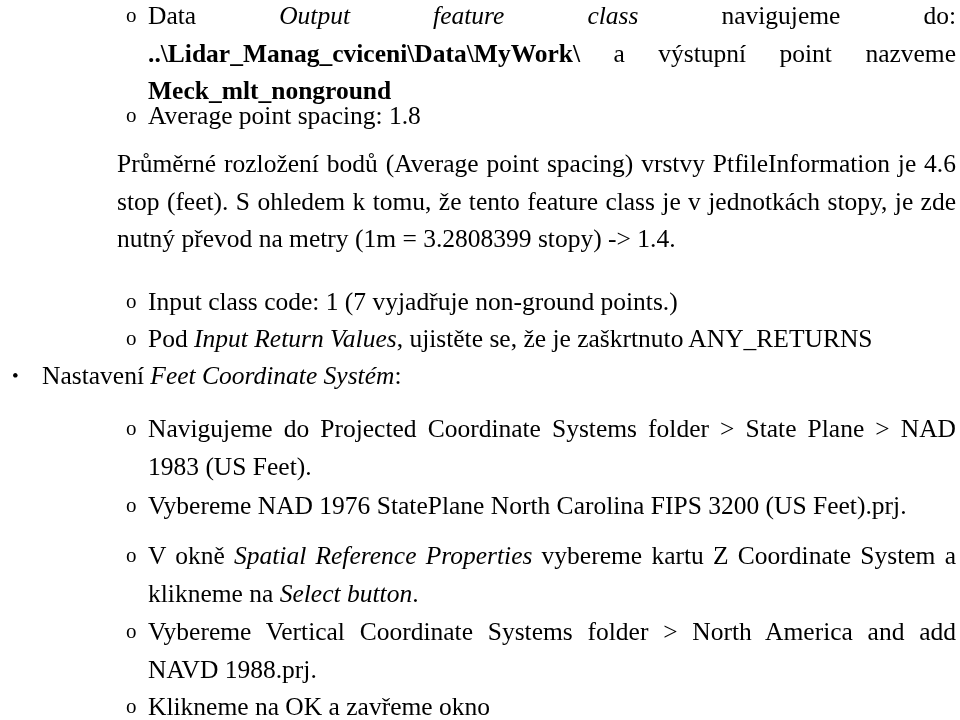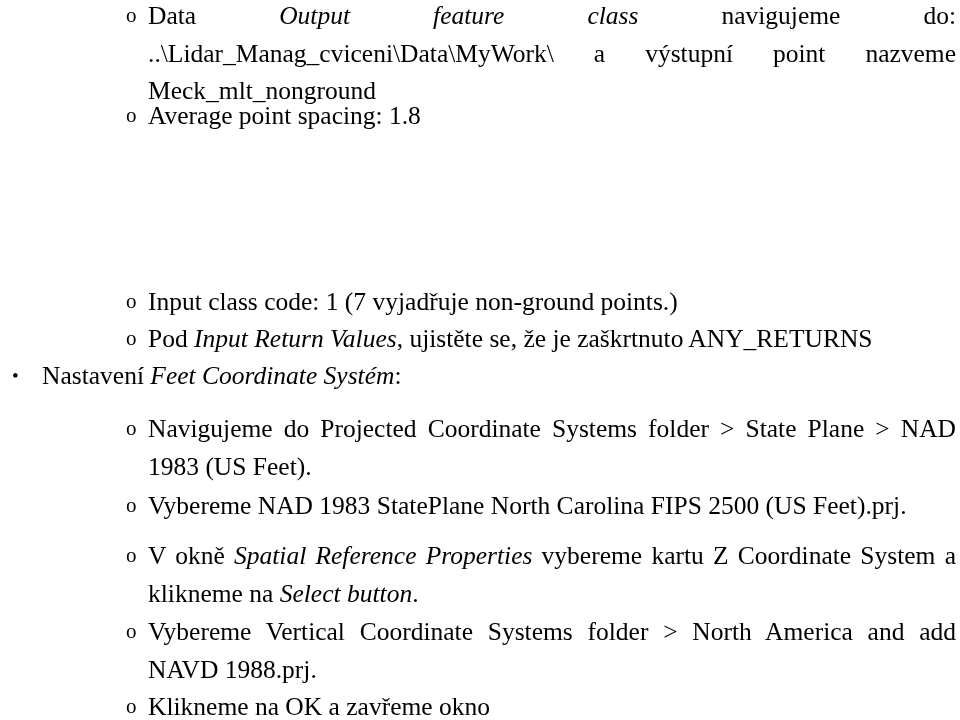--- a/index.html
+++ b/index.html
@@ -69,40 +69,43 @@
     left: 117px;
     width: 839px;
   }
 
   
   .blk .body { text-align: justify; }
   .nolast { text-align-last: left; }
   .stretch { text-align-last: justify; }
 
   i, .it { }
-  b, .bd { font-weight: normal; }
+  b, .bd { font-weight: bold; }
 
   .m-circle { font-family: "Liberation Serif", serif; }
   .m-disc  { font-family: "Liberation Serif", serif; }
 </style>
 </head>
 <body>
 
 <div class="page">
 
   <div class="blk li2 stretch" style="top:-3px;">
     <span class="marker m-circle">o</span>
     <span class="body"><span>Data </span><i>Output feature class</i><span> navigujeme do: </span><b>..\Lidar_Manag_cviceni\Data\MyWork\</b><span> a výstupní point nazveme </span><b>Meck_mlt_nonground</b></span>
   </div>
 
   <div class="blk li2 nolast" style="top:97px;">
     <span class="marker m-circle">o</span>
     <span class="body">Average point spacing: 1.8</span>
   </div>
 
+  <div class="blk para nolast" style="top:145px;">
+    <span class="body">Průměrné rozložení bodů (Average point spacing) vrstvy PtfileInformation je 4.6 stop (feet). S ohledem k tomu, že tento feature class je v jednotkách stopy, je zde nutný převod na metry (1m = 3.2808399 stopy) -&gt; 1.4.</span>
+  </div>
 
   <div class="blk li2 nolast" style="top:283px;">
     <span class="marker m-circle">o</span>
     <span class="body">Input class code: 1 (7 vyjadřuje non-ground points.)</span>
   </div>
 
   <div class="blk li2 nolast" style="top:320px;">
     <span class="marker m-circle">o</span>
     <span class="body"><span>Pod </span><i>Input Return Values</i><span>, ujistěte se, že je zaškrtnuto ANY_RETURNS</span></span>
   </div>
@@ -112,21 +115,21 @@
     <span class="body"><span>Nastavení </span><i>Feet Coordinate Systém</i><span>:</span></span>
   </div>
 
   <div class="blk li2 nolast" style="top:410px;">
     <span class="marker m-circle">o</span>
     <span class="body">Navigujeme do Projected Coordinate Systems folder &gt; State Plane &gt; NAD 1983 (US Feet).</span>
   </div>
 
   <div class="blk li2 nolast" style="top:487px;">
     <span class="marker m-circle">o</span>
-    <span class="body">Vybereme NAD 1983 StatePlane North Carolina FIPS 2500 (US Feet).prj.</span>
+    <span class="body">Vybereme NAD 1976 StatePlane North Carolina FIPS 3200 (US Feet).prj.</span>
   </div>
 
   <div class="blk li2 nolast" style="top:537px;">
     <span class="marker m-circle">o</span>
     <span class="body"><span>V okně </span><i>Spatial Reference Properties</i><span> vybereme kartu Z Coordinate System a klikneme na </span><i>Select button</i><span>.</span></span>
   </div>
 
   <div class="blk li2 nolast" style="top:613px;">
     <span class="marker m-circle">o</span>
     <span class="body">Vybereme Vertical Coordinate Systems folder &gt; North America and add NAVD 1988.prj.</span>

